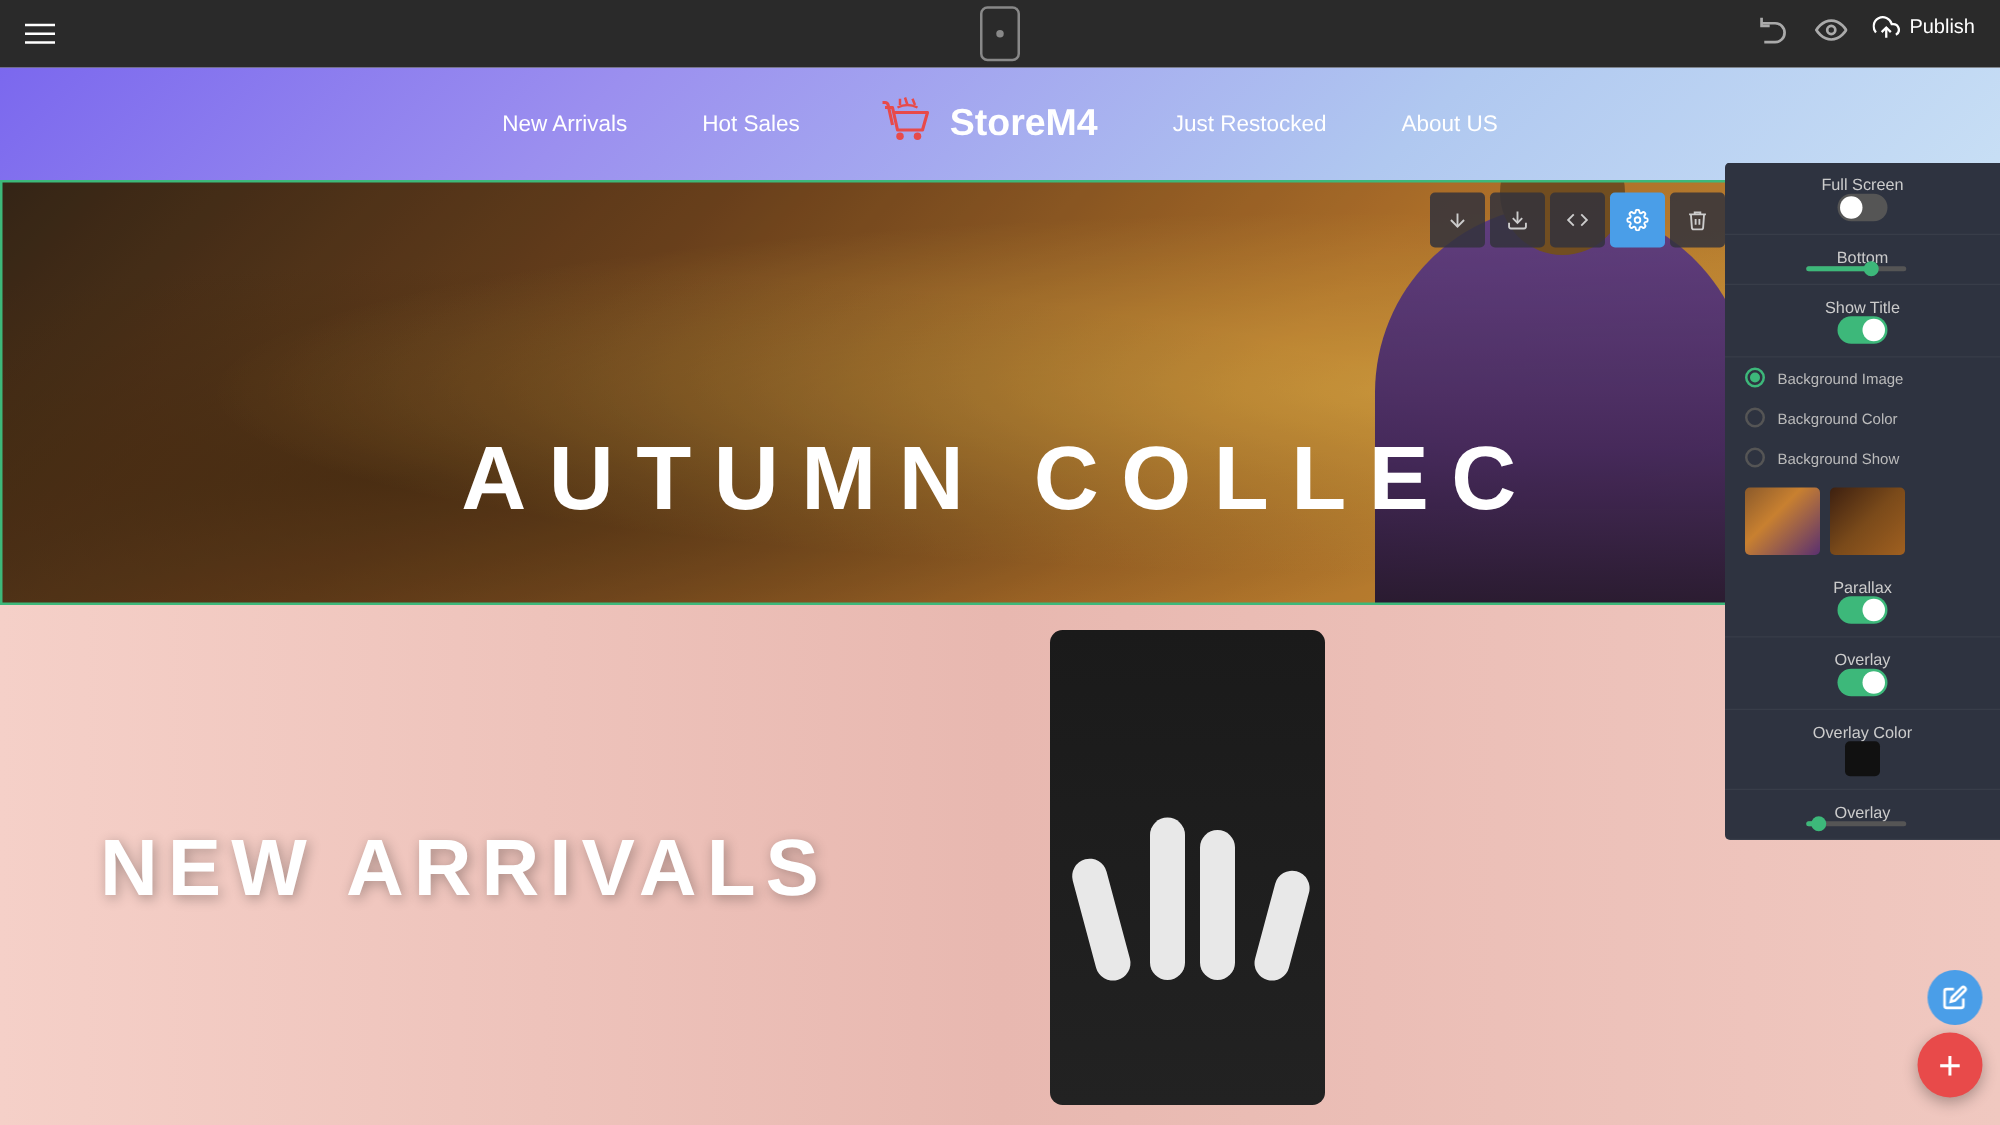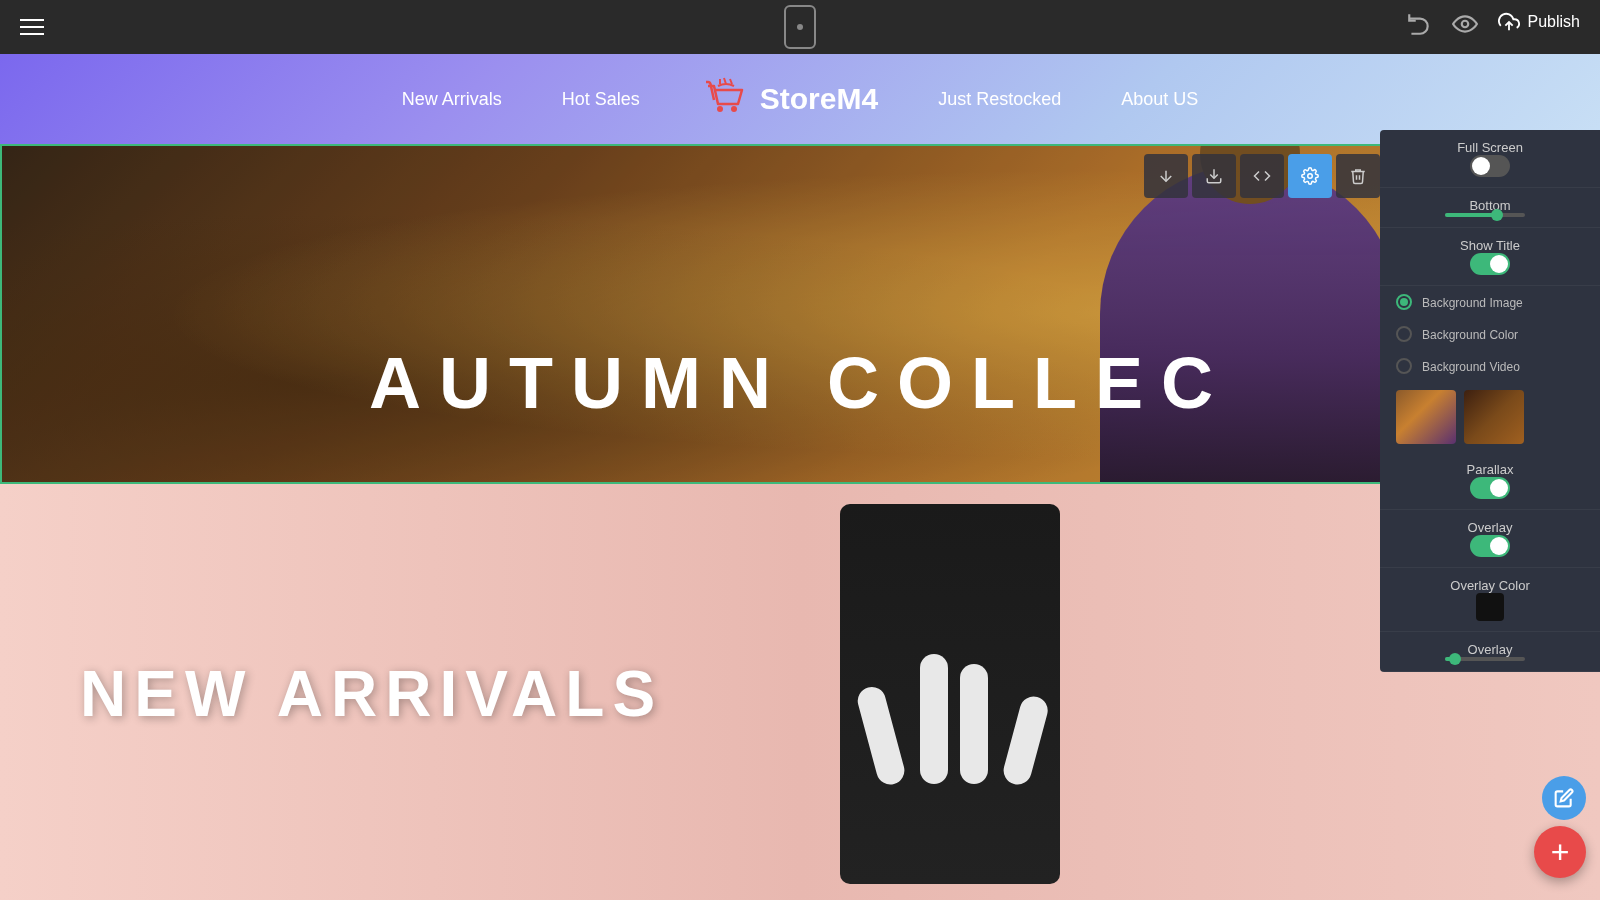--- a/index.html
+++ b/index.html
@@ -470,21 +470,21 @@
     <span class="panel-label-sm">Background Image</span>
   </div>
 
   <div class="radio-option">
     <div class="radio-circle"></div>
     <span class="panel-label-sm">Background Color</span>
   </div>
 
   <div class="radio-option">
     <div class="radio-circle"></div>
-    <span class="panel-label-sm">Background Video</span>
+    <span class="panel-label-sm">Background Show</span>
   </div>
 
   <div class="thumb-row">
     <div class="thumb" style="background: linear-gradient(135deg, #8b5a2b 0%, #c88030 40%, #5a3070 100%);"></div>
     <div class="thumb" style="background: linear-gradient(135deg, #3d2010 0%, #7a4a1a 50%, #a06020 100%);"></div>
   </div>
 
   <div class="panel-row">
     <span class="panel-label">Parallax</span>
     <div class="toggle on">

